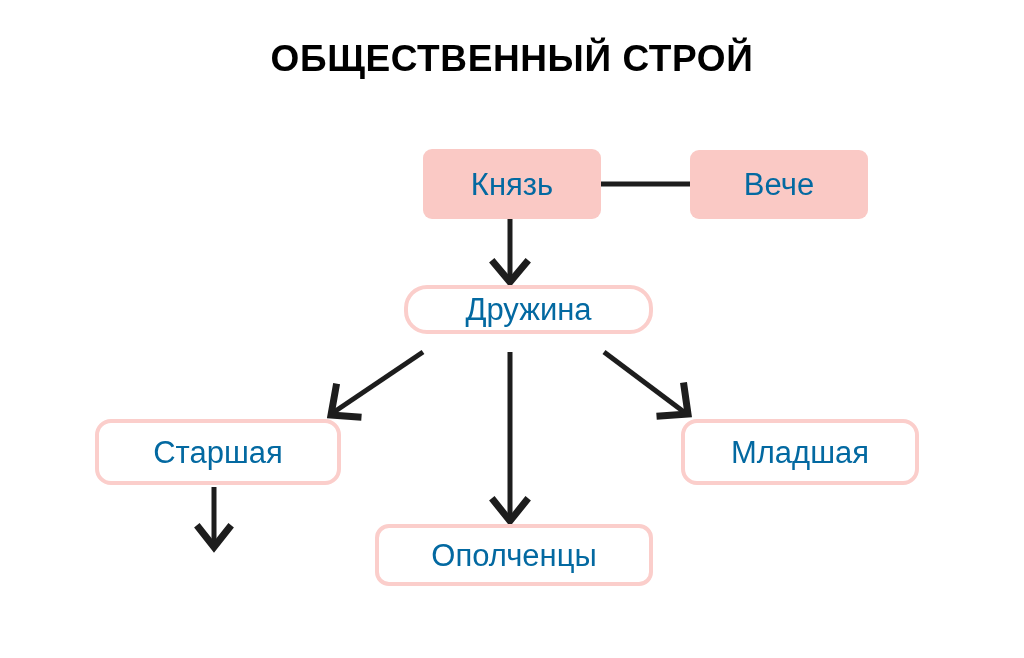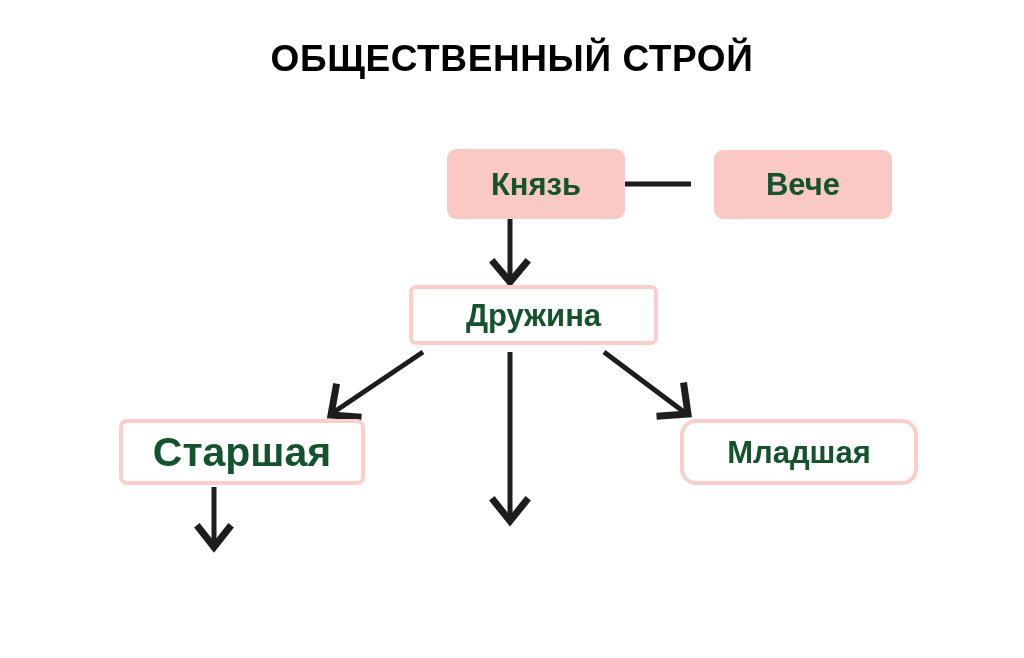--- a/index.html
+++ b/index.html
@@ -46,49 +46,48 @@
     overflow: visible;
   }
 
   
   .node {
     position: absolute;
     box-sizing: border-box;
     display: flex;
     align-items: center;
     justify-content: center;
-    color: #14532d;
-    font-weight: 700;
+    color: #0369a1;
+    font-weight: 400;
     line-height: 1;
     white-space: nowrap;
     z-index: 3;
-    margin-left: 24px;
   }
   .node-label {
     display: block;
     pointer-events: none;
   }
 
   .node.filled {
     background: #fac9c5;
     border: none;
     border-radius: 9px;
   }
   .node.outlined {
     background: #ffffff;
     border: 4px solid #fbcecb;
     border-radius: 12px;
   }
 
   
   #node-knyaz   { left: 423px; top: 149px; width: 178px; height: 70px;  font-size: 31px; }
   #node-veche   { left: 690px; top: 150px; width: 178px; height: 69px;  font-size: 31px; }
-  #node-druzhina{ left: 385px; top: 285px; width: 249px; height: 60px;  font-size: 31px; border-radius: 7px; }
-  #node-starshaya{ left: 95px;  top: 419px; width: 246px; height: 66px; font-size: 41px; border-radius: 8px; }
-  #node-mladshaya{ left: 656px; top: 419px; width: 238px; height: 66px; font-size: 31px; border-radius: 16px; }
+  #node-druzhina{ left: 404px; top: 285px; width: 249px; height: 49px;  font-size: 31px; border-radius: 23px; }
+  #node-starshaya{ left: 95px;  top: 419px; width: 246px; height: 66px; font-size: 31px; border-radius: 16px; }
+  #node-mladshaya{ left: 681px; top: 419px; width: 238px; height: 66px; font-size: 31px; border-radius: 16px; }
   #node-opolchency{ left: 375px; top: 524px; width: 278px; height: 62px; font-size: 31px; border-radius: 14px; }
   #node-boyare  { left: 112px; top: 549px; width: 207px; height: 61px;  font-size: 31px; border-radius: 26px; }
 </style>
 </head>
 <body>
 
 <div id="diagram-root">
 
   <div class="diagram-title">ОБЩЕСТВЕННЫЙ СТРОЙ</div>
 
@@ -135,15 +134,18 @@
   </div>
 
   <div id="node-starshaya" class="node outlined">
     <span class="node-label">Старшая</span>
   </div>
 
   <div id="node-mladshaya" class="node outlined">
     <span class="node-label">Младшая</span>
   </div>
 
+  <div id="node-opolchency" class="node outlined">
+    <span class="node-label">Ополченцы</span>
+  </div>
 
 
 </div>
 
 </body></html>

